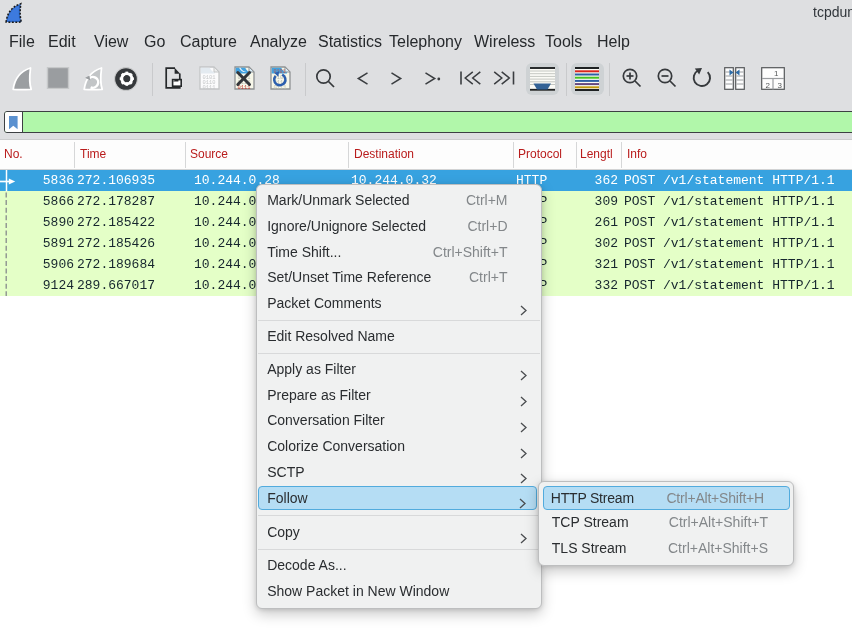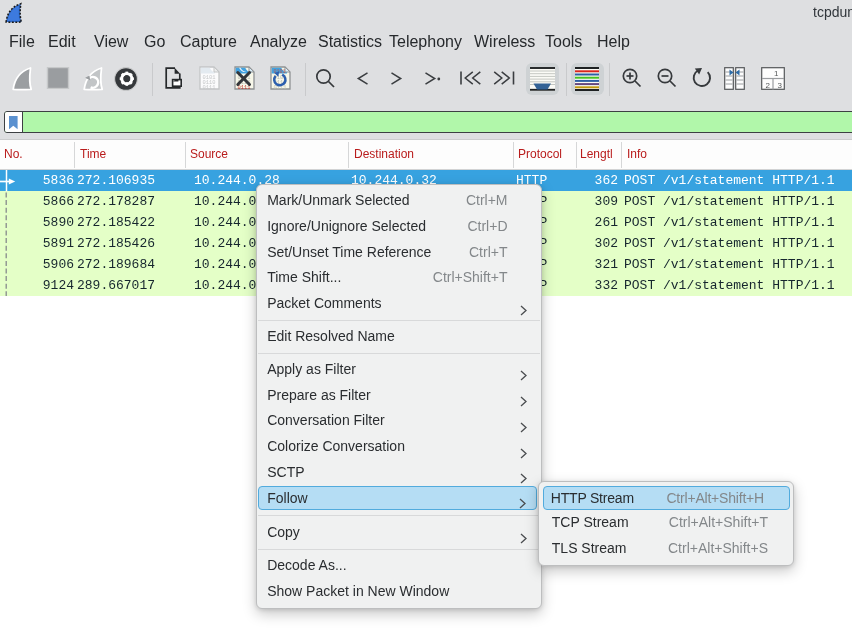--- a/index.html
+++ b/index.html
@@ -342,22 +342,22 @@
 <svg class="abs" style="left:0;top:170px" width="16" height="126" viewBox="0 0 16 126">
   <line x1="6.5" y1="0" x2="6.5" y2="21" stroke="#ffffff" stroke-width="1.5"></line>
   <line x1="0" y1="11.5" x2="9" y2="11.5" stroke="#ffffff" stroke-width="1.7"></line>
   <path d="M8.8,8.4 L15.2,11.5 L8.8,14.6 Z" fill="#ffffff"></path>
   <line x1="6.2" y1="22.5" x2="6.2" y2="126" stroke="#868a8c" stroke-width="1.3" stroke-dasharray="5,2.6"></line>
 </svg>
 
 <div class="abs menu" id="cmenu" style="left:255.5px;top:183.5px;width:286px;">
   <div class="mi">Mark/Unmark Selected<span class="sc">Ctrl+M</span></div>
   <div class="mi">Ignore/Unignore Selected<span class="sc">Ctrl+D</span></div>
+  <div class="mi">Time Shift...<span class="sc">Ctrl+Shift+T</span></div>
   <div class="mi">Set/Unset Time Reference<span class="sc">Ctrl+T</span></div>
-  <div class="mi">Time Shift...<span class="sc">Ctrl+Shift+T</span></div>
   <div class="mi">Packet Comments<span class="arr"><svg width="7" height="11" viewBox="0 0 7 11">
           <polyline points="1,1 6,5.5 1,10" fill="none" stroke="#4a4d50" stroke-width="1.3"></polyline>
         </svg></span></div>
   <div class="msep"></div>
   <div class="mi">Edit Resolved Name</div>
   <div class="msep"></div>
   <div class="mi">Apply as Filter<span class="arr"><svg width="7" height="11" viewBox="0 0 7 11">
           <polyline points="1,1 6,5.5 1,10" fill="none" stroke="#4a4d50" stroke-width="1.3"></polyline>
         </svg></span></div>
   <div class="mi">Prepare as Filter<span class="arr"><svg width="7" height="11" viewBox="0 0 7 11">

